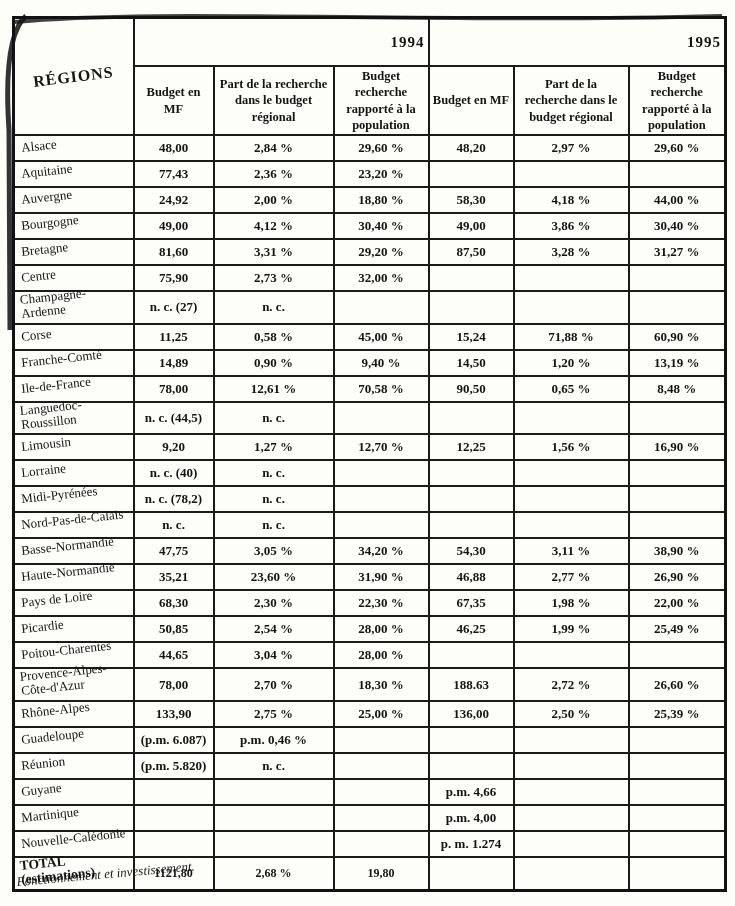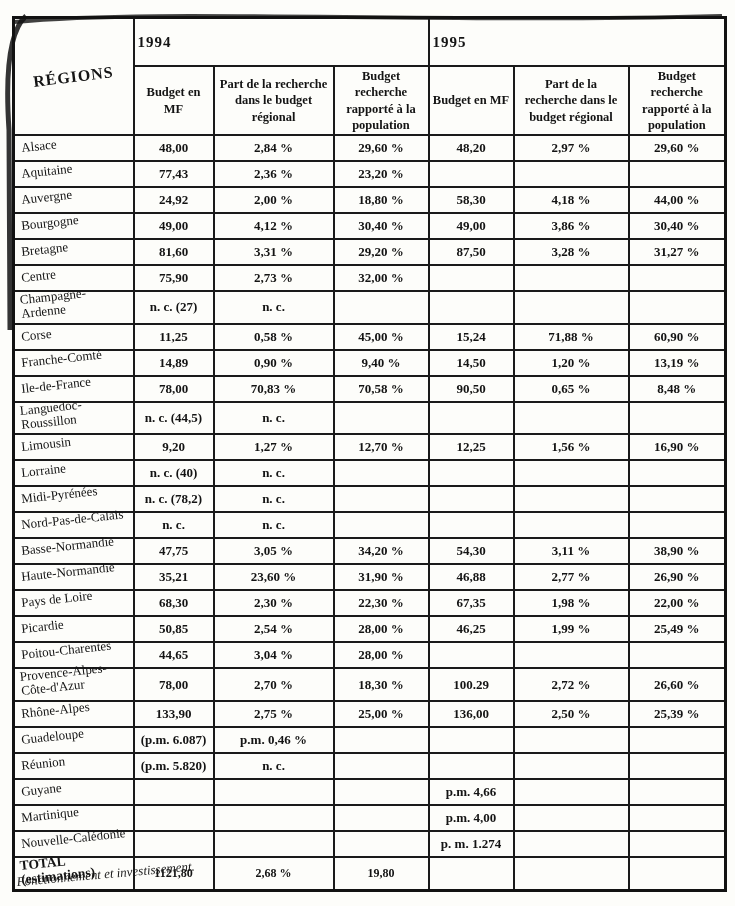--- a/index.html
+++ b/index.html
@@ -19,21 +19,21 @@
   .budget-table th,.budget-table td{
     border:2px solid #1a1a1a;
     padding:1px 3px;
     vertical-align:middle;
   }
   .regions-h{text-align:center;}
   .regions-h .tilt-h{
     display:inline-block;font-size:16px;font-weight:bold;
     letter-spacing:1px;transform:rotate(-7deg);
   }
-  .year-h{height:44px;text-align:left;font-size:15px;font-weight:bold;letter-spacing:1px;}
+  .year-h{height:44px;text-align:right;font-size:15px;font-weight:bold;letter-spacing:1px;}
   .sub-h{height:64px;text-align:center;font-size:12.5px;font-weight:bold;line-height:1.3;padding:2px 4px;}
   tbody th.region{
     text-align:left;font-weight:normal;font-size:13px;
     padding:1px 2px 1px 7px;height:22px;
   }
   tbody th.region .tilt{
     display:inline-block;
     transform:rotate(-6deg);
     transform-origin:left bottom;
     white-space:normal;
@@ -167,21 +167,21 @@
           <td>14,89</td>
           <td>0,90 %</td>
           <td>9,40 %</td>
           <td>14,50</td>
           <td>1,20 %</td>
           <td>13,19 %</td>
         </tr>
         <tr>
           <th class="region"><span class="tilt">Ile-de-France</span></th>
           <td>78,00</td>
-          <td>70,83 %</td>
+          <td>12,61 %</td>
           <td>70,58 %</td>
           <td>90,50</td>
           <td>0,65 %</td>
           <td>8,48 %</td>
         </tr>
         <tr>
           <th class="region"><span class="tilt">Languedoc-Roussillon</span></th>
           <td>n. c. (44,5)</td>
           <td>n. c.</td>
           <td></td>
@@ -268,21 +268,21 @@
           <td>28,00 %</td>
           <td></td>
           <td></td>
           <td></td>
         </tr>
         <tr>
           <th class="region"><span class="tilt">Provence-Alpes-Côte-d'Azur</span></th>
           <td>78,00</td>
           <td>2,70 %</td>
           <td>18,30 %</td>
-          <td>100.29</td>
+          <td>188.63</td>
           <td>2,72 %</td>
           <td>26,60 %</td>
         </tr>
         <tr>
           <th class="region"><span class="tilt">Rhône-Alpes</span></th>
           <td>133,90</td>
           <td>2,75 %</td>
           <td>25,00 %</td>
           <td>136,00</td>
           <td>2,50 %</td>

